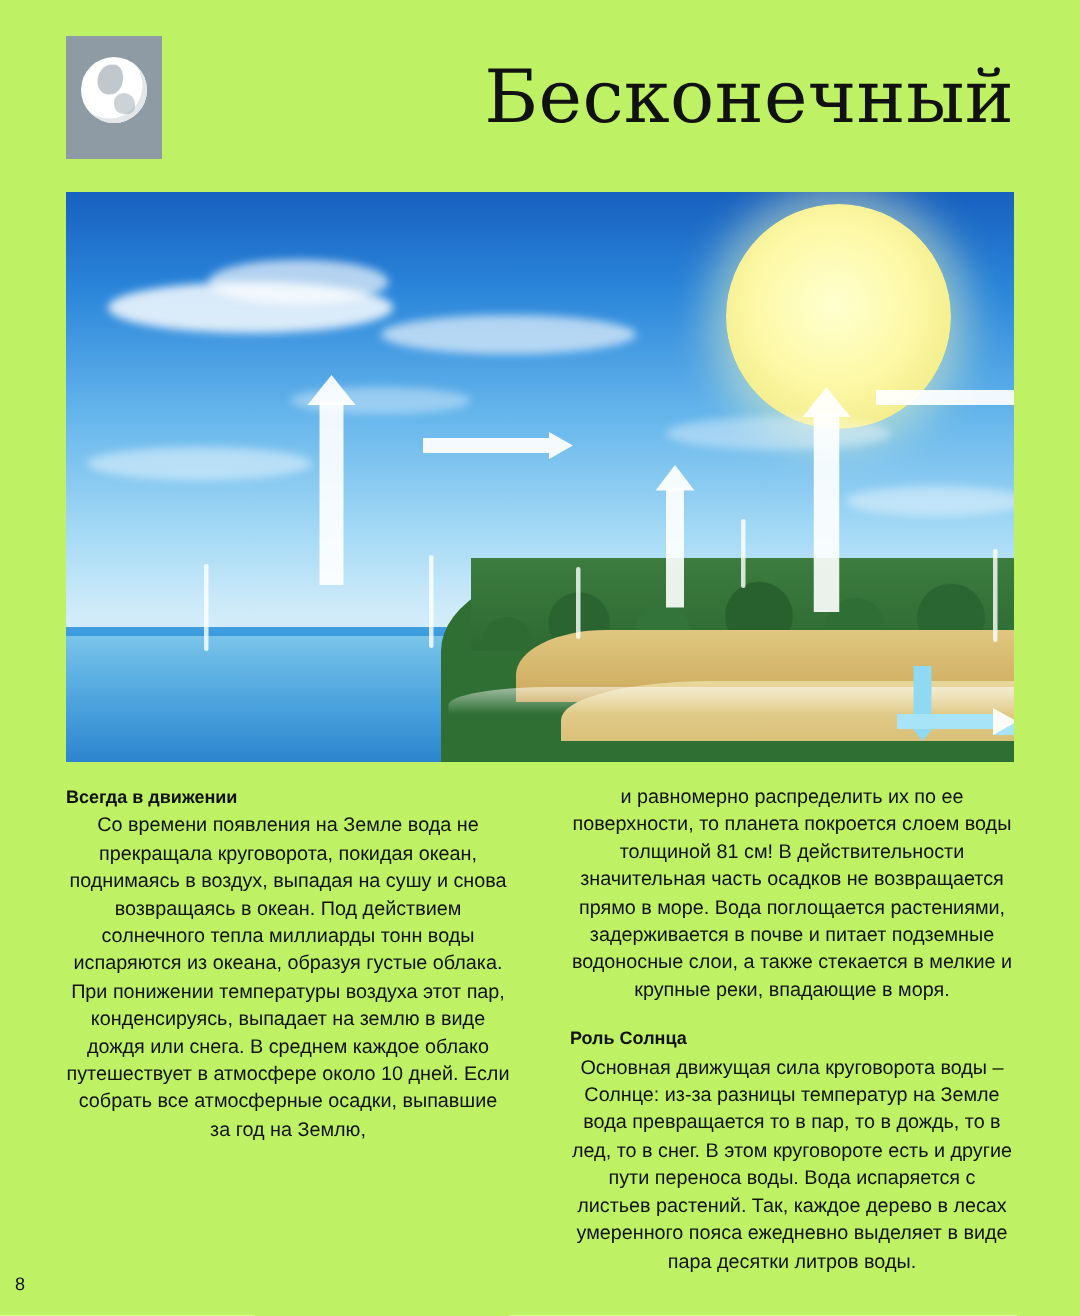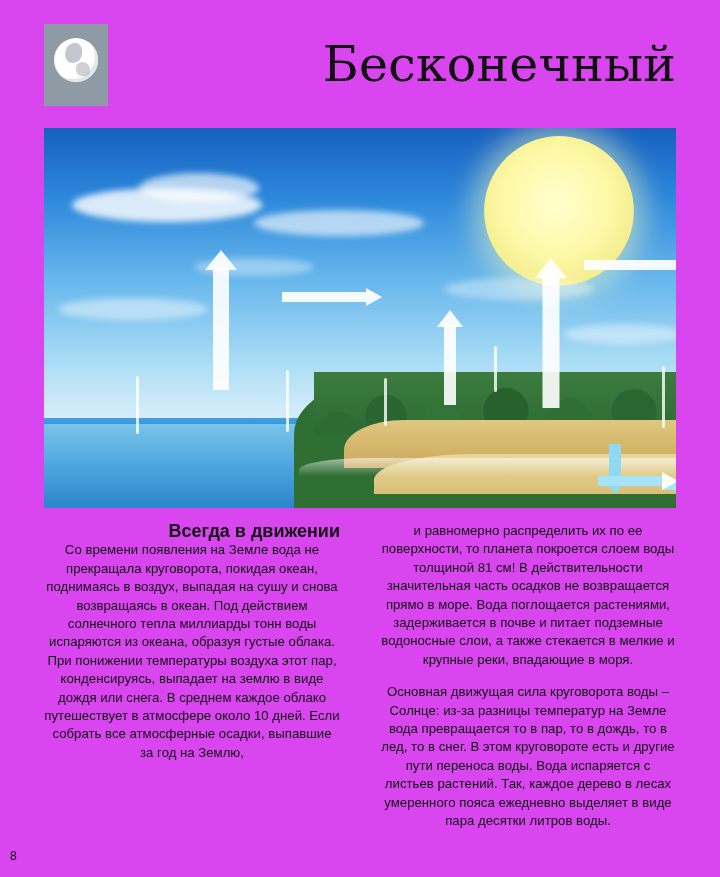--- a/index.html
+++ b/index.html
@@ -12,21 +12,21 @@
     background: #ffffff;
     font-family: "Liberation Sans", sans-serif;
     position: relative;
     overflow: hidden;
   }
   .page {
     position: absolute;
     left: 0; top: 0;
     width: 720px;
     height: 877px;
-    background: #d946ef;
+    background: #bef264;
   }
   
   .header {
     position: absolute;
     left: 44px;
     top: 24px;
     width: 632px;
     height: 82px;
   }
   .globe-badge {
@@ -276,22 +276,21 @@
   .col-right { left: 336px; }
   .lead {
     font-weight: bold;
     font-style: italic;
     margin: 0 0 16px 0;
     line-height: 18.6px;
   }
   .subhead {
     font-weight: bold;
     margin: 0 0 1px 0;
-    font-size: 18px;
-    text-align: right;
+    font-size: 12px;
   }
   p.body {
     margin: 0 0 14px 0;
     text-align: center;
   }
   .page-number {
     position: absolute;
     left: 10px;
     top: 849px;
     font-size: 12px;
@@ -368,18 +367,19 @@
     <div class="rain" style="left:618px; top:238px; height:62px;"></div>
   </div>
 
   <div class="columns">
     <div class="col col-left">
       <h3 class="subhead">Всегда в движении</h3>
       <p class="body">Со времени появления на Земле вода не прекращала круговорота, покидая океан, поднимаясь в воздух, выпадая на сушу и снова возвращаясь в океан. Под действием солнечного тепла миллиарды тонн воды испаряются из океана, образуя густые облака. При понижении температуры воздуха этот пар, конденсируясь, выпадает на землю в виде дождя или снега. В среднем каждое облако путешествует в атмосфере около 10 дней. Если собрать все атмосферные осадки, выпавшие за год на Землю,</p>
     </div>
     <div class="col col-right">
       <p class="body">и равномерно распределить их по ее поверхности, то планета покроется слоем воды толщиной 81 см! В действительности значительная часть осадков не возвращается прямо в море. Вода поглощается растениями, задерживается в почве и питает подземные водоносные слои, а также стекается в мелкие и крупные реки, впадающие в моря.</p>
+      <h3 class="subhead">Роль Солнца</h3>
       <p class="body">Основная движущая сила круговорота воды – Солнце: из-за разницы температур на Земле вода превращается то в пар, то в дождь, то в лед, то в снег. В этом круговороте есть и другие пути переноса воды. Вода испаряется с листьев растений. Так, каждое дерево в лесах умеренного пояса ежедневно выделяет в виде пара десятки литров воды.</p>
     </div>
   </div>
 
   <div class="page-number">8</div>
 </div>
 
 </body></html>

